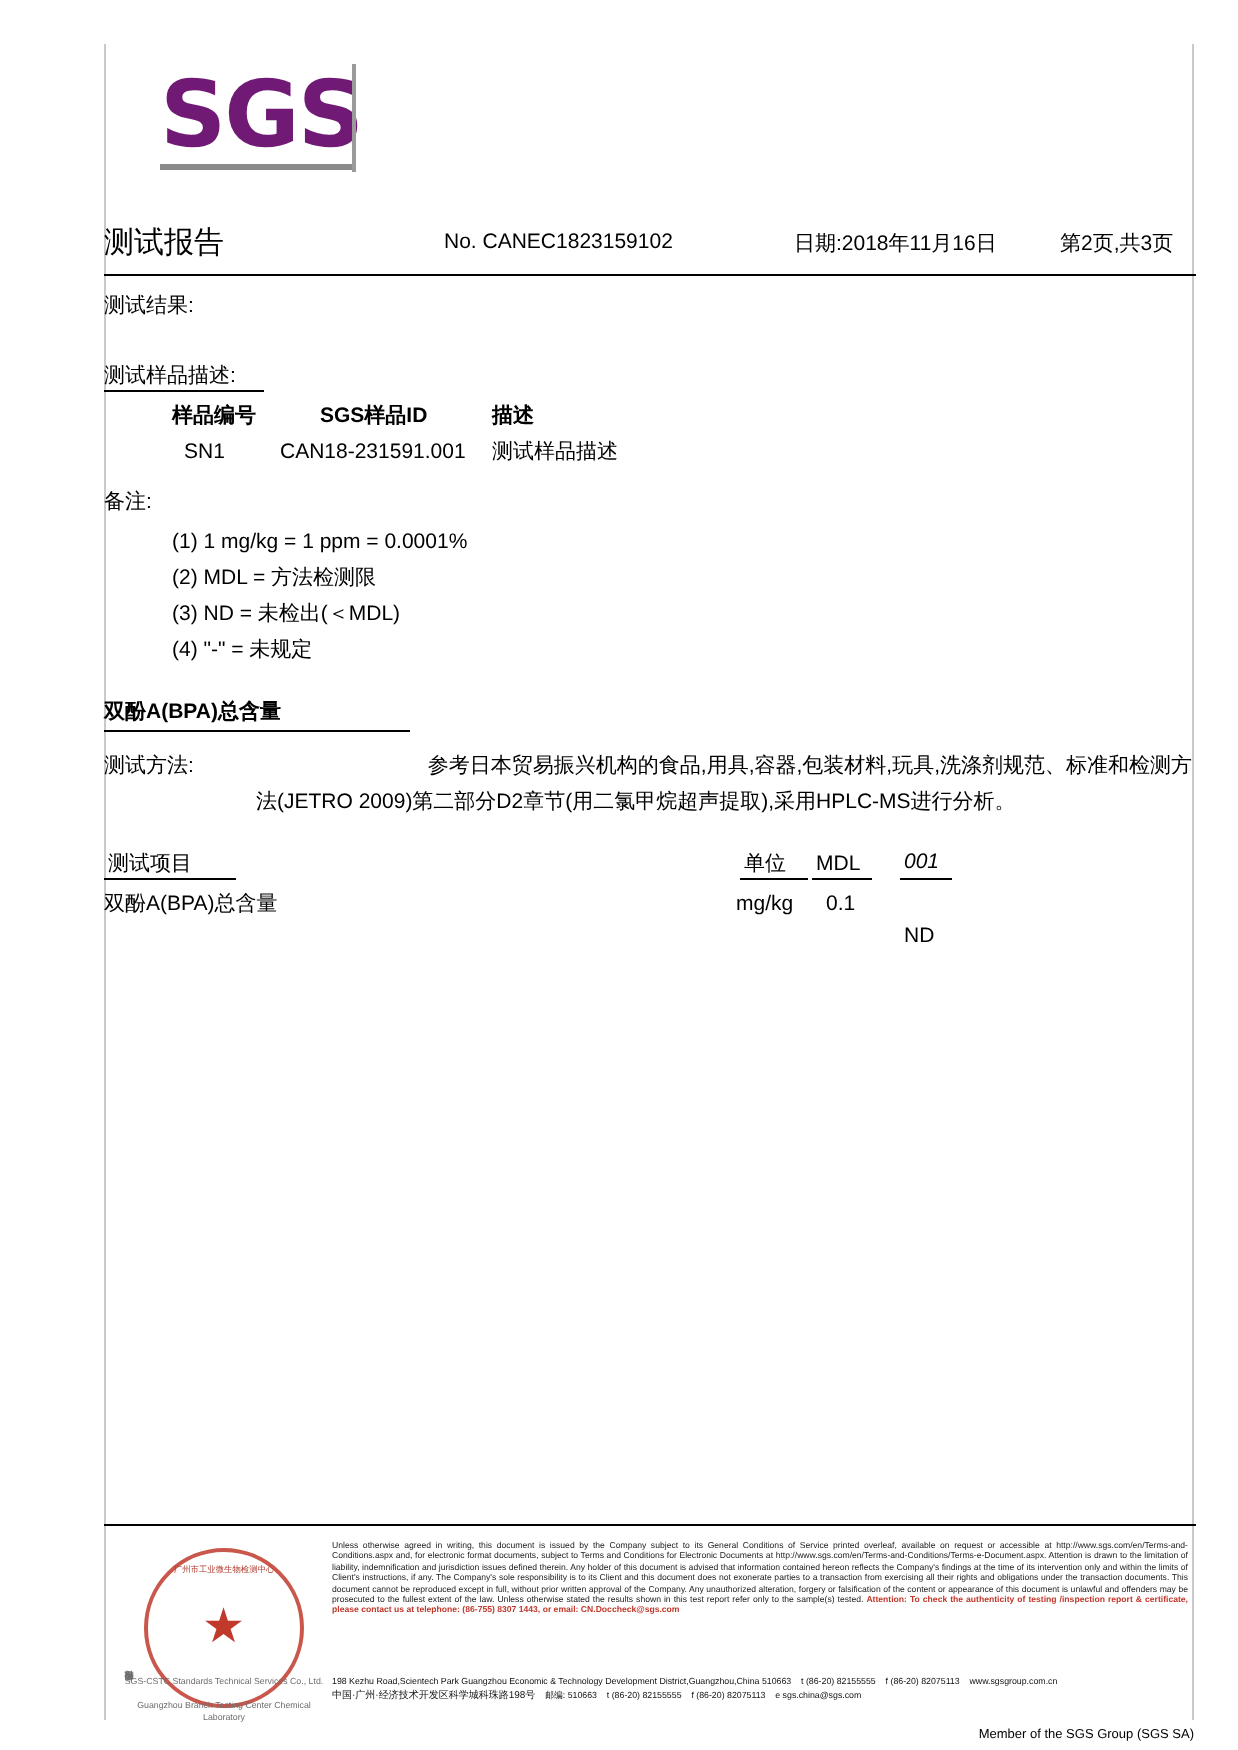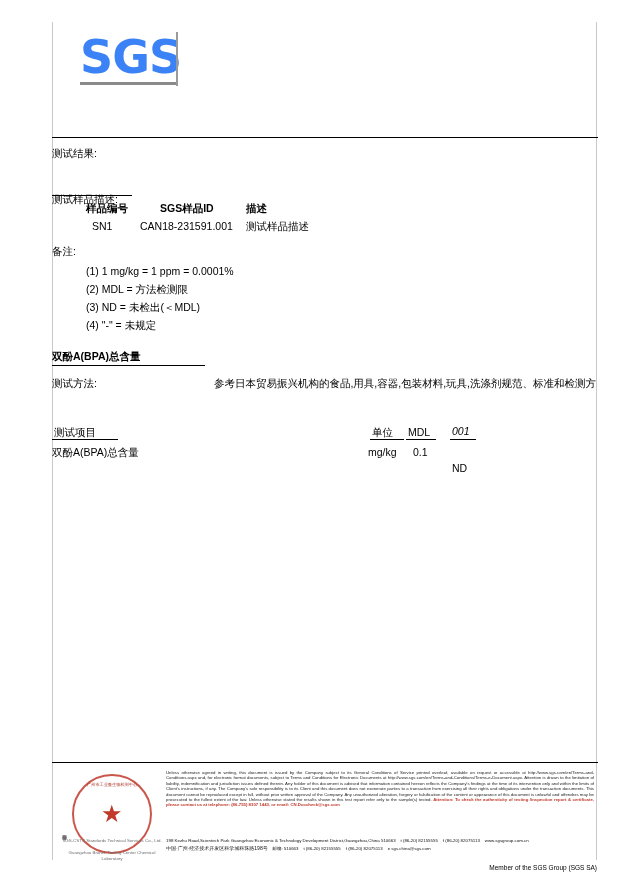--- a/index.html
+++ b/index.html
@@ -41,21 +41,21 @@
   .logo-wrap {
     position: absolute;
     left: 80px;
     top: 34px;
   }
   .logo-text {
     font-family: "DejaVu Sans", sans-serif;
     font-weight: bold;
     font-size: 46px;
     letter-spacing: -1px;
-    color: #3b82f6;
+    color: #701a75;
     line-height: 46px;
   }
   .logo-underline {
     width: 96px;
     height: 3px;
     background: #8a8a8a;
     margin-top: 2px;
   }
   .logo-bar {
     position: absolute;
@@ -107,21 +107,21 @@
     width: 546px;
     height: 1px;
     background: #000;
   }
 
   
   .t { position: absolute; font-size: 10.5px; line-height: 16px; color:#000; }
   .b { font-weight: bold; }
 
   .result-label { left: 52px; top: 145px; }
-  .sample-desc  { left: 52px; top: 191px; text-align: center; }
+  .sample-desc  { left: 52px; top: 180px; text-align: center; }
   .sample-desc-underline {
     position: absolute; left: 52px; top: 195px; width: 80px; height: 1px; background:#000;
   }
 
   
   .tbl-hdr-1 { left: 86px;  top: 200px; }
   .tbl-hdr-2 { left: 160px; top: 200px; }
   .tbl-hdr-3 { left: 246px; top: 200px; }
   .tbl-row-1 { left: 92px;  top: 218px; }
   .tbl-row-2 { left: 140px; top: 218px; }
@@ -258,20 +258,26 @@
 
   <div class="left-rule"></div>
   <div class="right-rule"></div>
 
   <div class="logo-wrap">
     <div class="logo-text">SGS</div>
     <div class="logo-underline"></div>
   </div>
   <div class="logo-bar"></div>
 
+  <div class="title-row">
+    <div class="doc-title">测试报告</div>
+    <div class="doc-no">No. CANEC1823159102</div>
+    <div class="doc-date">日期:2018年11月16日</div>
+    <div class="doc-page">第2页,共3页</div>
+  </div>
   <div class="hr-main"></div>
 
   <div class="t result-label">测试结果:</div>
 
   <div class="t sample-desc">测试样品描述:</div>
   <div class="sample-desc-underline"></div>
 
   <div class="t b tbl-hdr-1">样品编号</div>
   <div class="t b tbl-hdr-2">SGS样品ID</div>
   <div class="t b tbl-hdr-3">描述</div>
@@ -284,20 +290,21 @@
   <div class="t note-1">(1) 1 mg/kg = 1 ppm = 0.0001%</div>
   <div class="t note-2">(2) MDL = 方法检测限</div>
   <div class="t note-3">(3) ND = 未检出(＜MDL)</div>
   <div class="t note-4">(4) "-" = 未规定</div>
 
   <div class="t sec-head">双酚A(BPA)总含量</div>
   <div class="sec-head-underline"></div>
 
   <div class="t method-label">测试方法:</div>
   <div class="t method-l1">参考日本贸易振兴机构的食品,用具,容器,包装材料,玩具,洗涤剂规范、标准和检测方</div>
+  <div class="t method-l2">法(JETRO 2009)第二部分D2章节(用二氯甲烷超声提取),采用HPLC-MS进行分析。</div>
 
   <div class="t res-hdr-item">测试项目</div>
   <div class="t res-hdr-unit">单位</div>
   <div class="t res-hdr-mdl">MDL</div>
   <div class="t res-hdr-001">001</div>
   <div class="u-item"></div>
   <div class="u-unit"></div>
   <div class="u-mdl"></div>
   <div class="u-001"></div>
 

